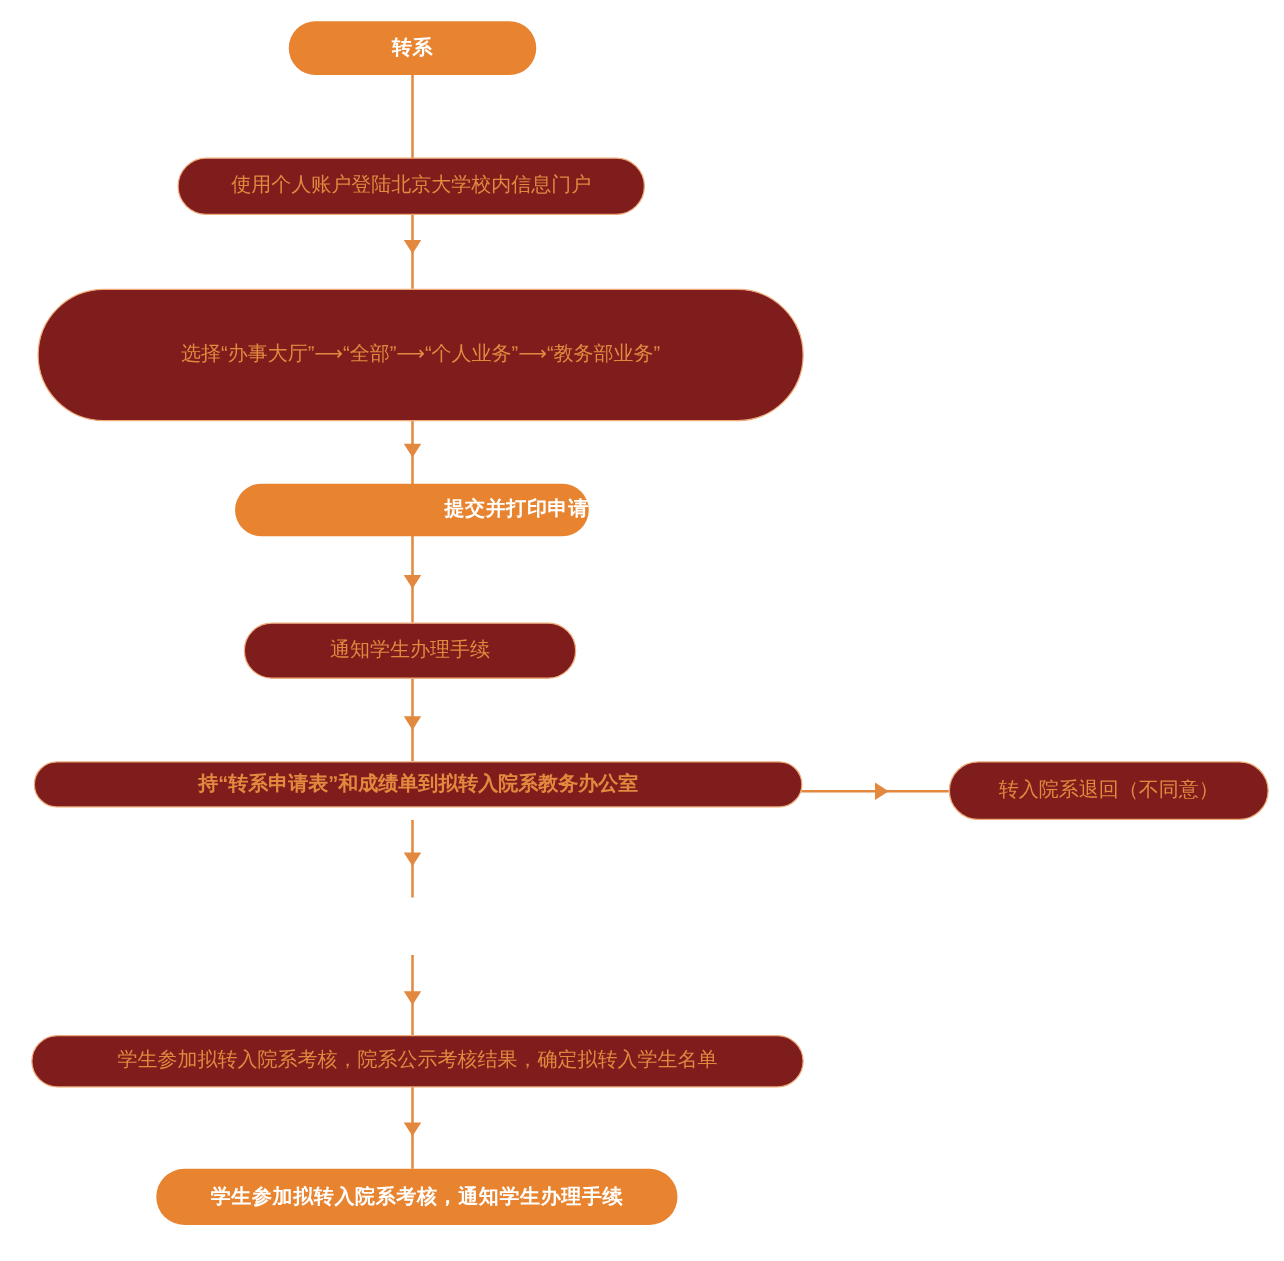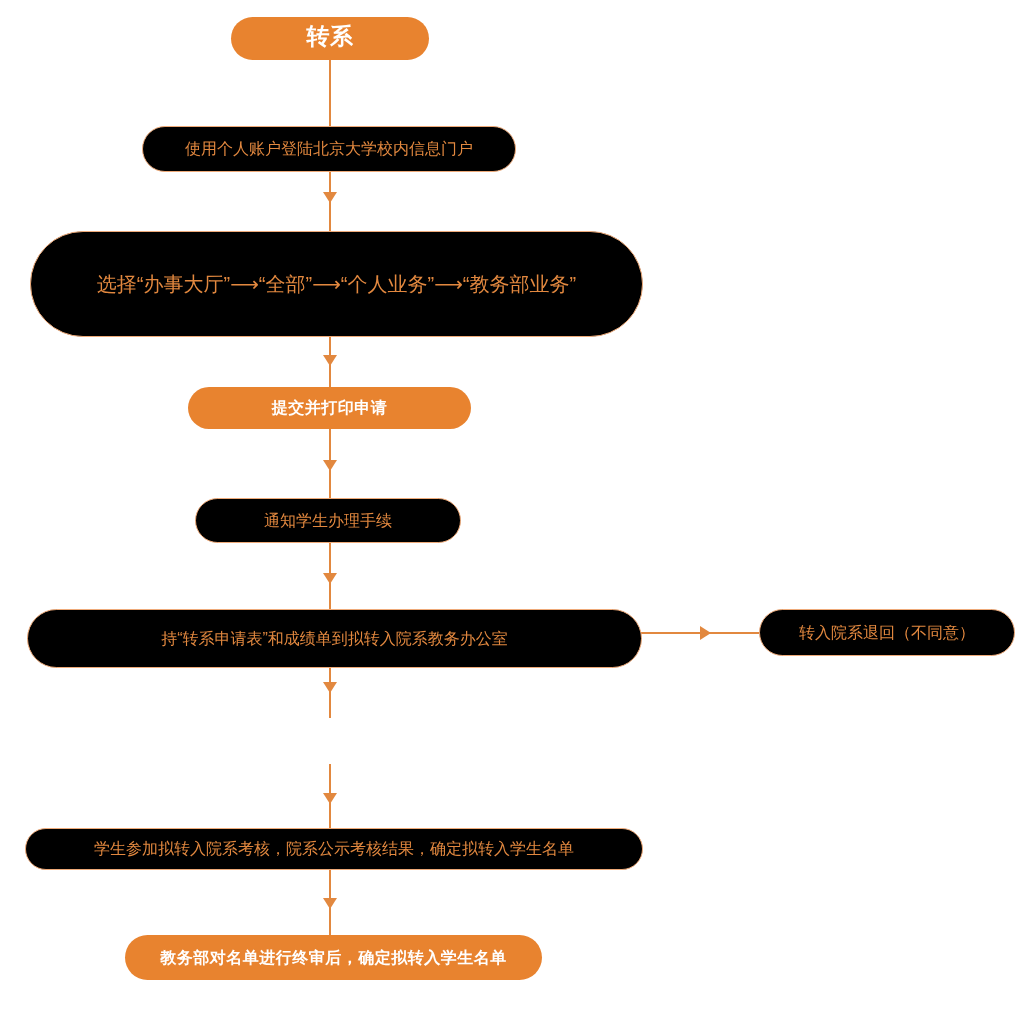--- a/index.html
+++ b/index.html
@@ -56,34 +56,33 @@
     border-radius: 999px;
     white-space: nowrap;
   }
   .node.filled {
     background: #e8832f;
     color: #ffffff;
     font-weight: bold;
     letter-spacing: 0.5px;
   }
   .node.outlined {
-    background: #000000;
+    background: #7f1d1d;
     border: 1.6px solid #eeaa79;
     color: #e2883f;
   }
   .node .line {
     display: block;
     line-height: 1.35;
   }
   .title-node {
-    font-size: 23px;
-    font-family: Liberation Mono, monospace;
+    font-size: 16px;
   }
   .n-login       { font-size: 16px; }
-  .n-steps       { font-size: 20px; }
+  .n-steps       { font-size: 16px; }
   .n-submit      { font-size: 16px; }
   .n-review      { font-size: 16px; }
   .n-bring       { font-size: 16px; }
   .n-reject      { font-size: 16px; align-items: center; }
   .n-accept      { font-size: 16px; }
   .n-assess      { font-size: 16px; text-align: center; }
   .n-final       { font-size: 16px; }
   .steps-inner {
     padding: 0 30px;
   }
@@ -127,38 +126,38 @@
   <div class="node outlined n-login" style="left:142px; top:126px; width:374px; height:46px;">
     <span class="line">使用个人账户登陆北京大学校内信息门户</span>
   </div>
 
   <div class="node outlined n-steps" style="left:30px; top:231px; width:613px; height:106px;">
     <div class="steps-inner">
       <span class="line">选择“办事大厅”⟶“全部”⟶“个人业务”⟶“教务部业务”</span>
     </div>
   </div>
 
-  <div class="node filled n-submit" style="left:188px; top:387px; width:283px; height:42px;">
+  <div class="node filled n-submit" style="left:188px; top:387px; width:283px; height:42px;align-items:flex-end;">
     <span class="line">提交并打印申请</span>
   </div>
 
   <div class="node outlined n-review" style="left:195px; top:498px; width:266px; height:45px;">
     <span class="line">通知学生办理手续</span>
   </div>
 
-  <div class="node outlined n-bring" style="left:27px; top:609px; width:615px; height:59px;">
+  <div class="node outlined n-bring" style="left:27px; top:609px; width:615px; height:37px;font-weight:bold;">
     <span class="line">持“转系申请表”和成绩单到拟转入院系教务办公室</span>
   </div>
 
   <div class="node outlined n-reject" style="left:759px; top:609px; width:256px; height:47px;">
     <span class="line">转入院系退回（不同意）</span>
   </div>
 
 
   <div class="node outlined n-assess" style="left:25px; top:828px; width:618px; height:42px;">
     <span class="line">学生参加拟转入院系考核，院系公示考核结果，确定拟转入学生名单</span>
   </div>
 
   <div class="node filled n-final" style="left:125px; top:935px; width:417px; height:45px;">
-    <span class="line">教务部对名单进行终审后，确定拟转入学生名单</span>
+    <span class="line">学生参加拟转入院系考核，通知学生办理手续</span>
   </div>
 
 </div>
 
 </body></html>

